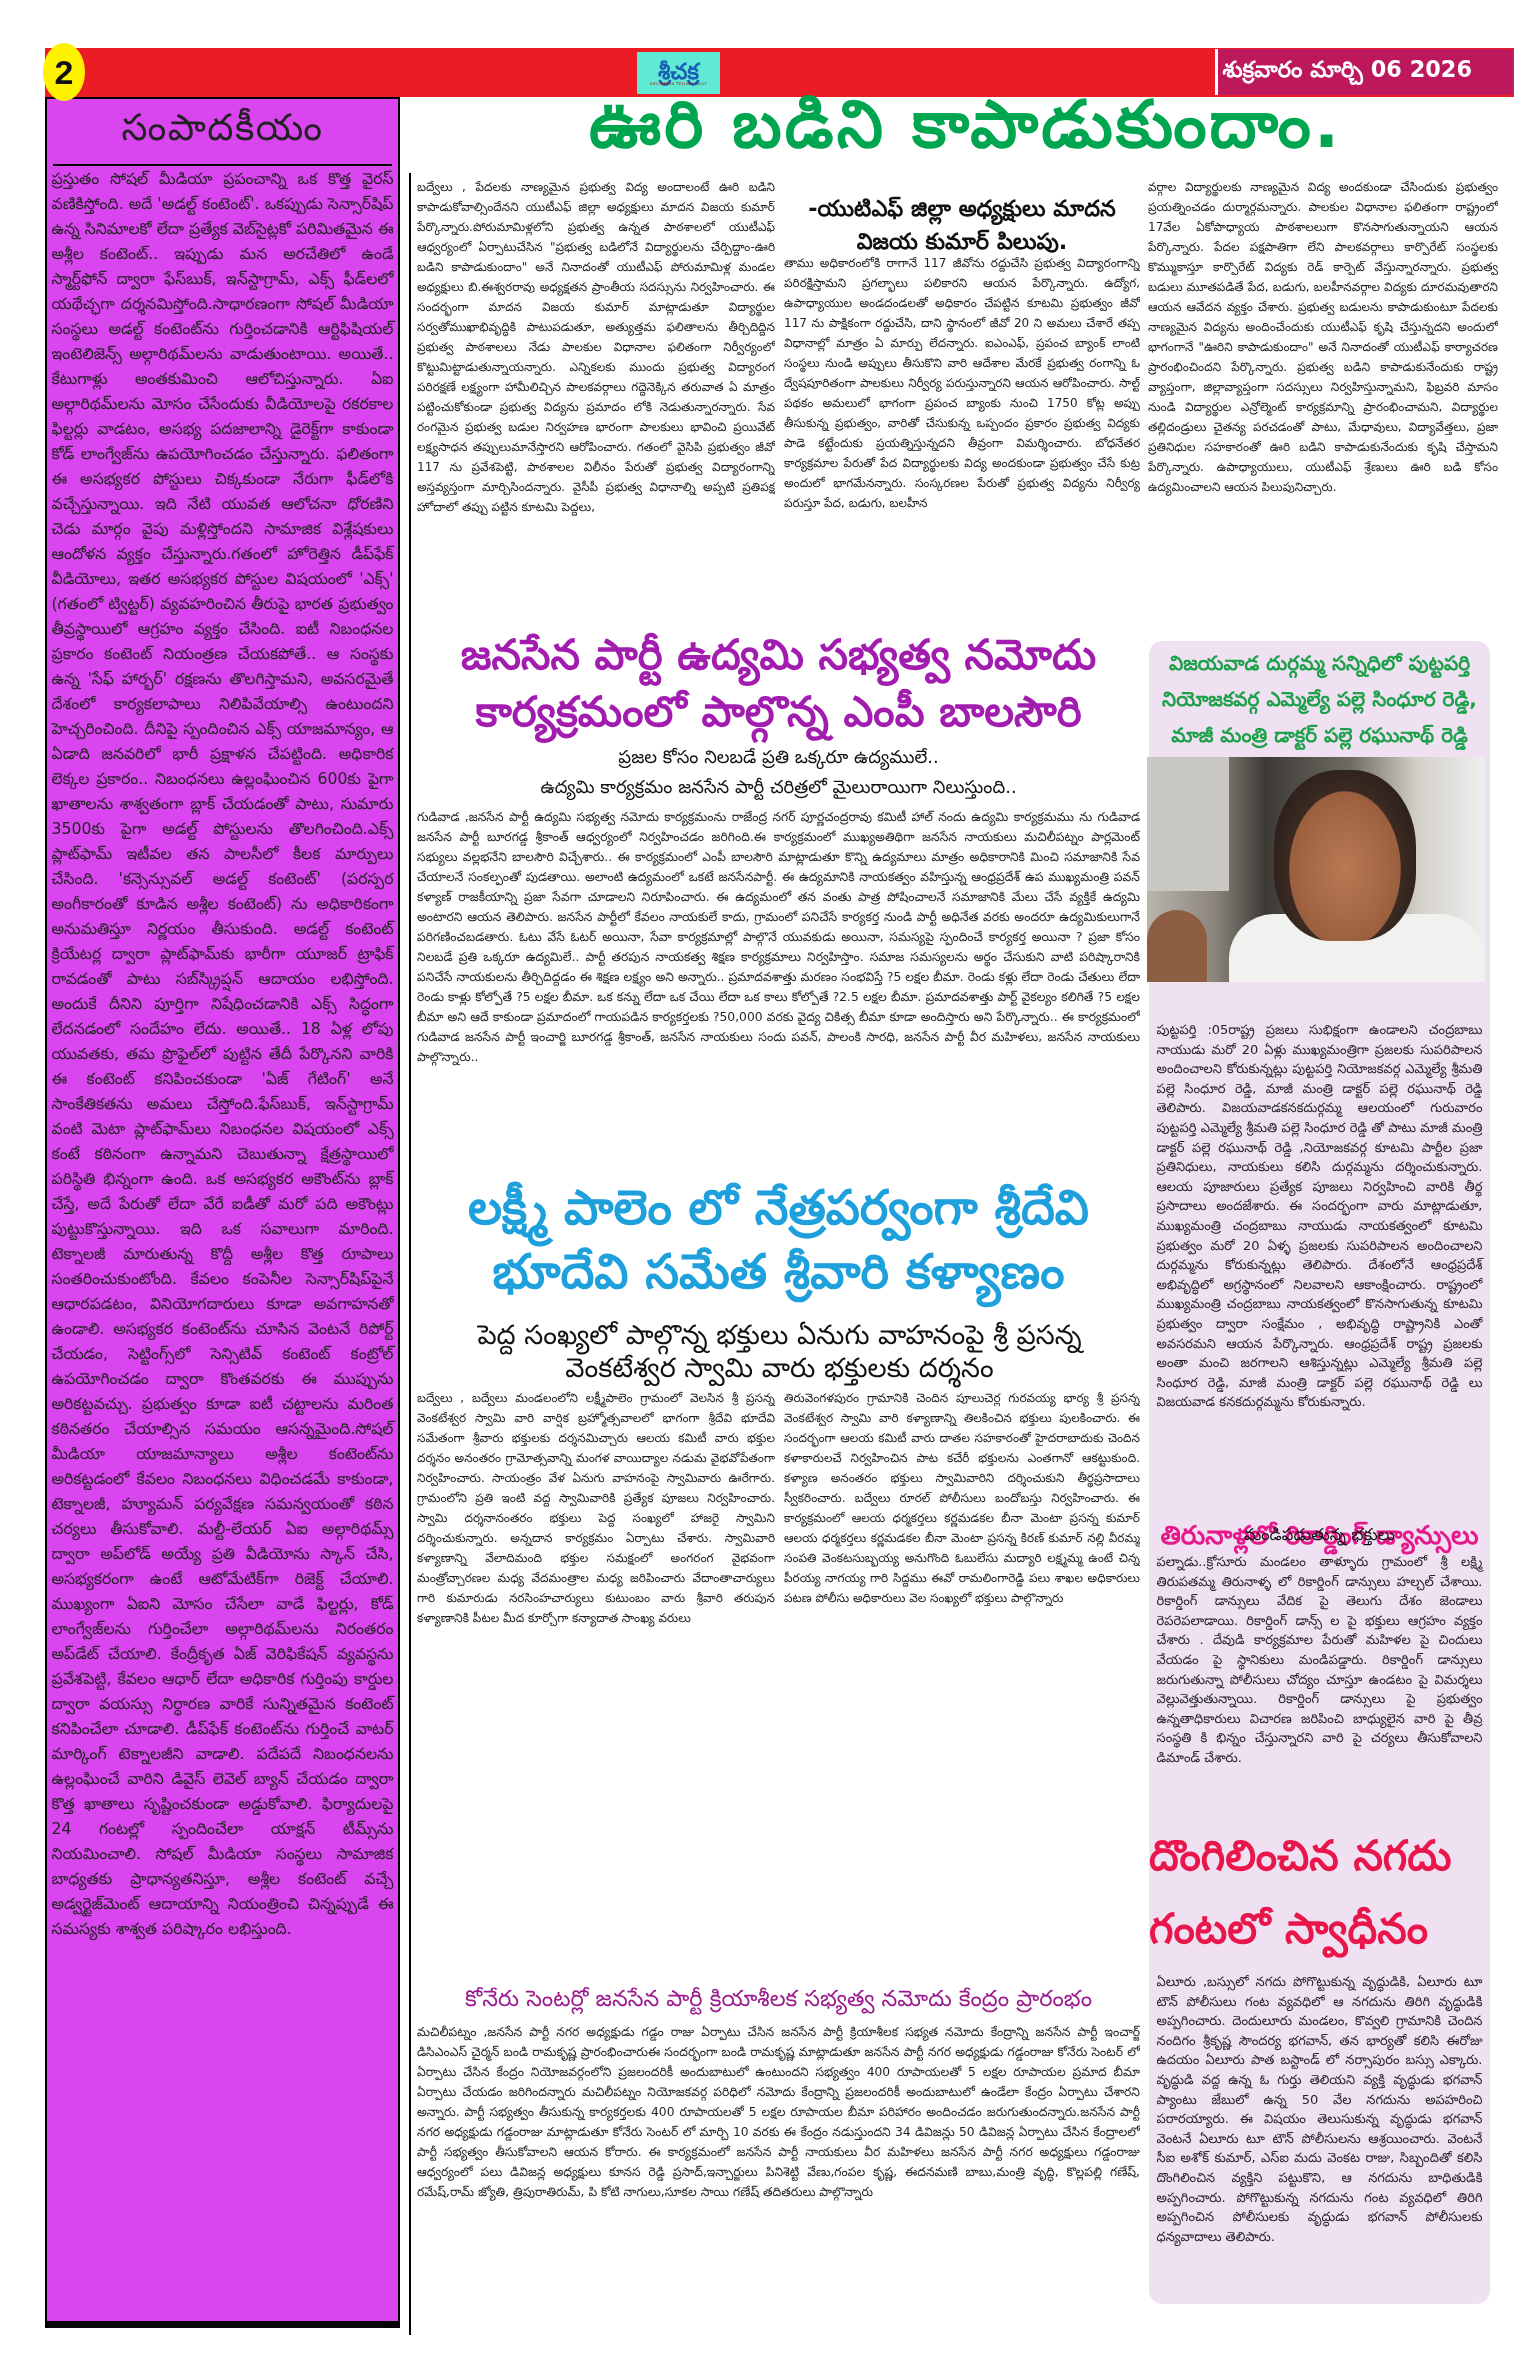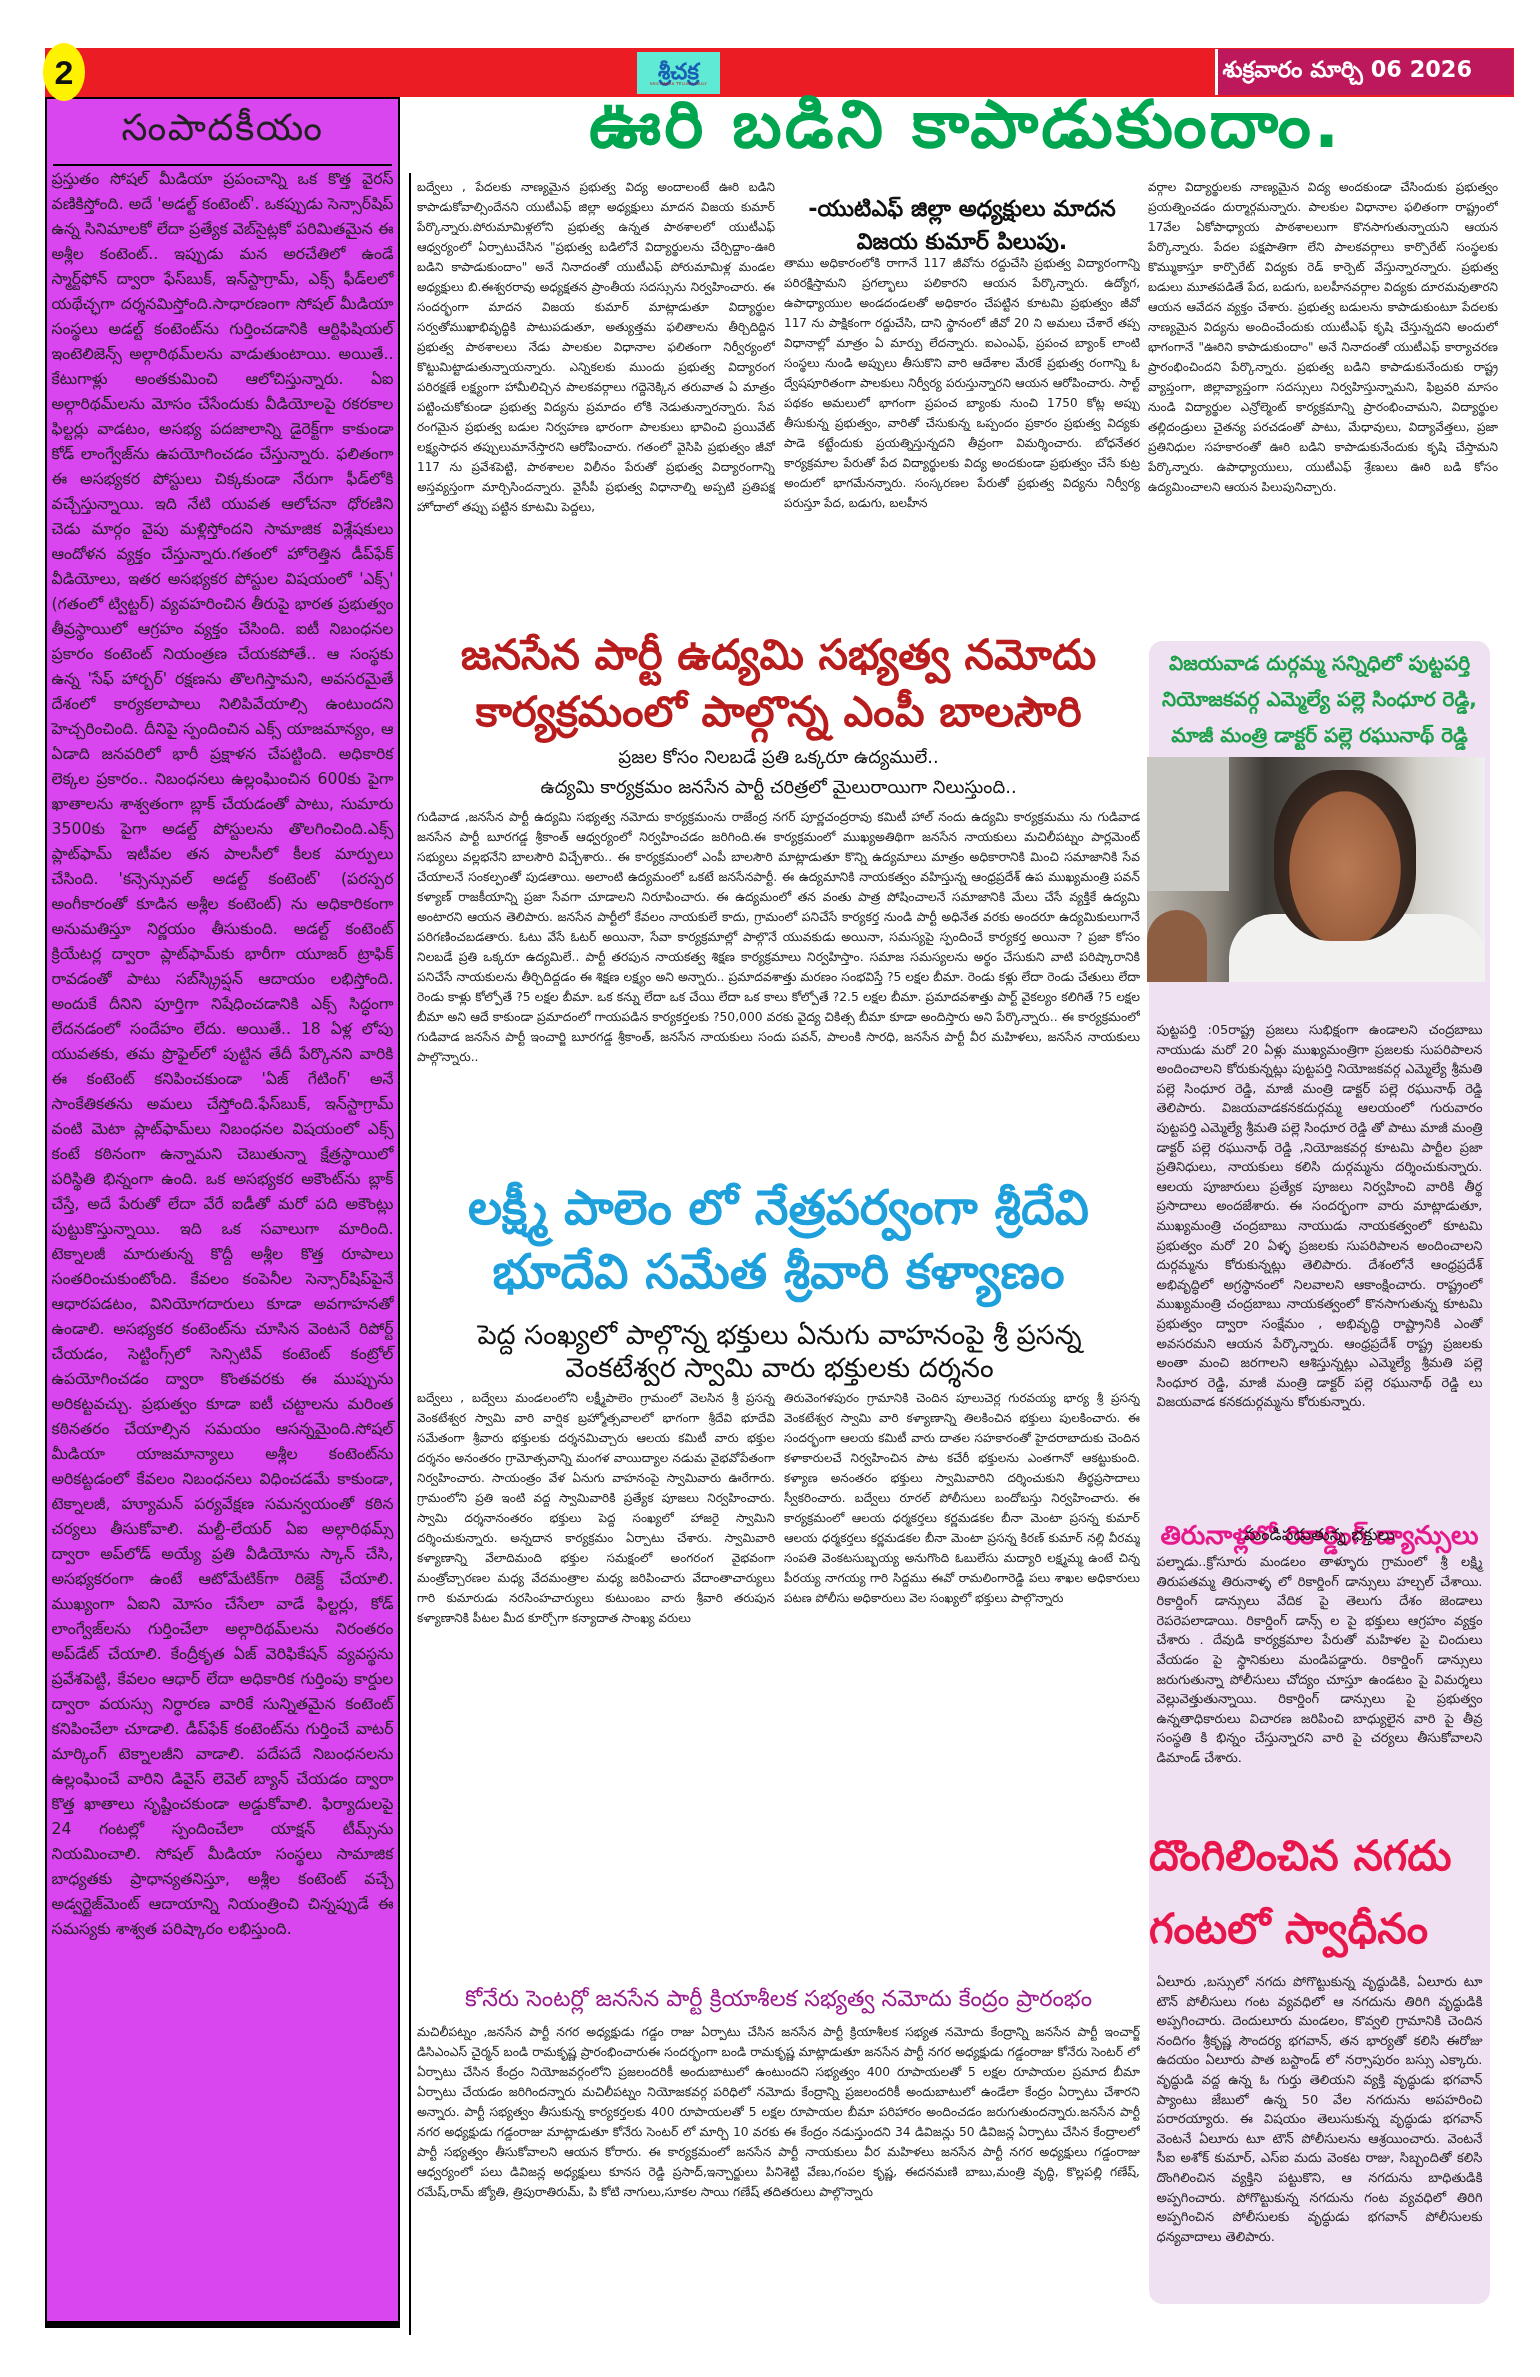--- a/index.html
+++ b/index.html
@@ -30,21 +30,21 @@
   
   .main-headline { position: absolute; left: 425px; top: 95px; width: 1081px; height: 75px; font-size: 66px;
     font-weight: bold; color: #00a550; display: flex; align-items: center; justify-content: center; letter-spacing: 3px; }
 
   
   .col { position: absolute; font-size: 12px; line-height: 20px; text-align: justify; color: #222; overflow: hidden; }
   .vrule { position: absolute; width: 2.2px; background: #000; }
 
   .sub-head-black { position: absolute; text-align: center; font-weight: bold; font-size: 22.4px; line-height: 33px; color: #111; }
 
-  .pink-head { position: absolute; text-align: center; color: #b91c1c; font-weight: bold; font-size: 42px; line-height: 57px; }
+  .pink-head { position: absolute; text-align: center; color: #a21caf; font-weight: bold; font-size: 42px; line-height: 57px; }
   .deck { position: absolute; text-align: center; font-size: 18px; line-height: 30px; color: #111; }
 
   .blue-head { position: absolute; text-align: center; color: #1ea0dc; font-weight: bold; font-size: 48px; line-height: 64px; margin-top: 8px; }
   .blue-deck { position: absolute; text-align: center; color: #111; font-size: 27px; line-height: 33px; }
 
   .purple-head { position: absolute; text-align: center; color: #9b1b8f; font-weight: normal; font-size: 22.4px; line-height: 30px; }
 
   
   .sidebar { position: absolute; left: 1149px; top: 641px; width: 341px; height: 1663px; background: #efe1f2; border-radius: 13.4px; }
   .green-head { position: absolute; left: 1159px; top: 645px; width: 321px; text-align: center; color: #1ea04a;

